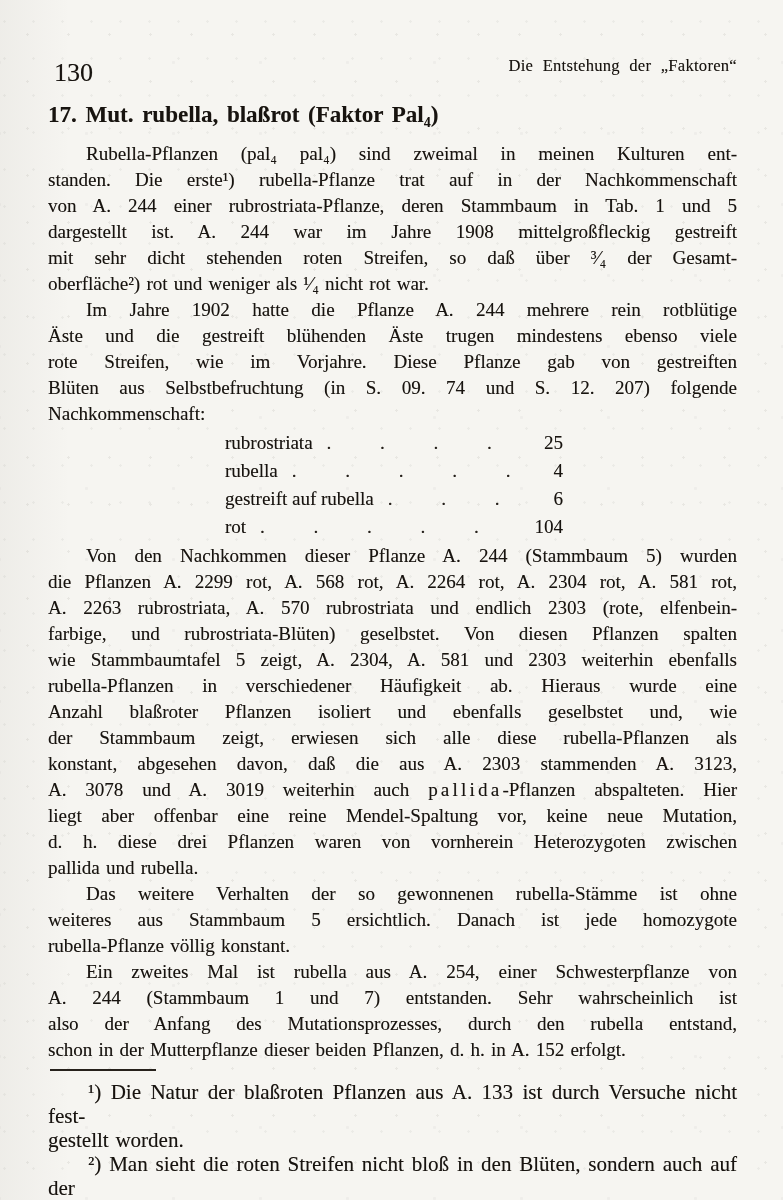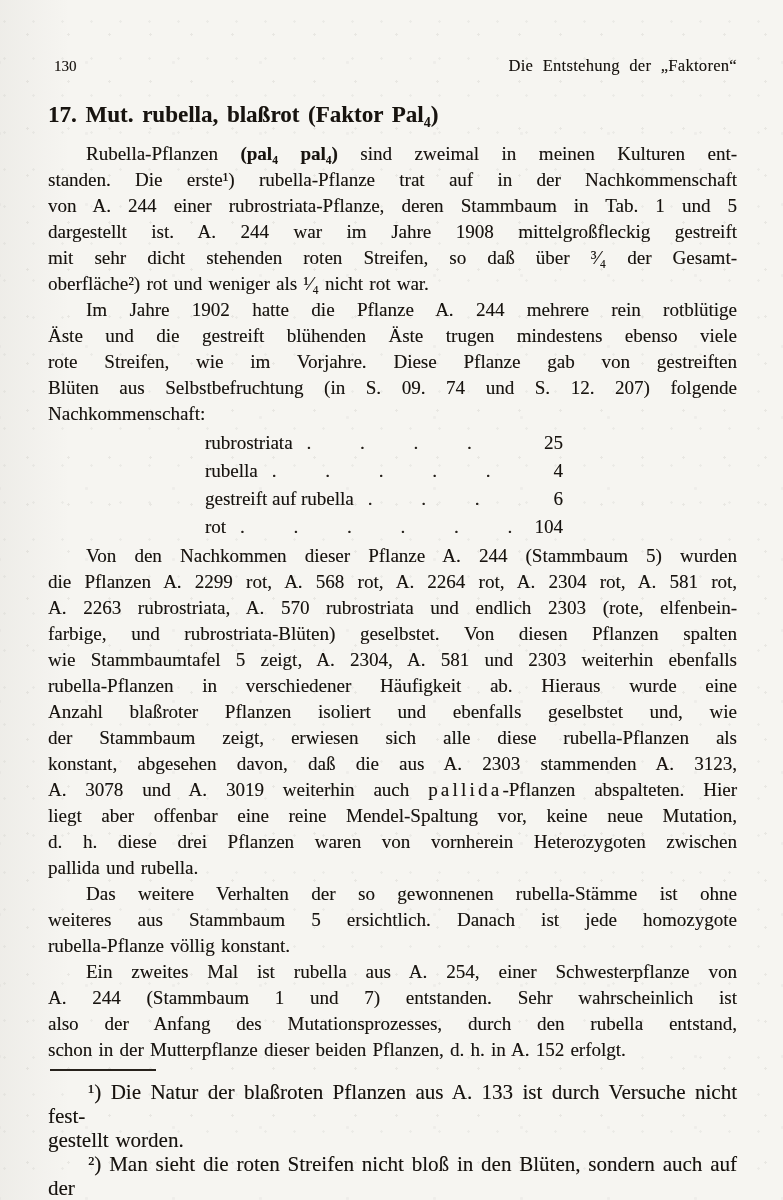--- a/index.html
+++ b/index.html
@@ -15,32 +15,32 @@
       linear-gradient(90deg, rgba(90,82,70,.05), rgba(90,82,70,0) 70px),
       radial-gradient(rgba(60,54,48,.075) 1px, rgba(0,0,0,0) 1.3px),
       radial-gradient(rgba(60,54,48,.055) 1px, rgba(0,0,0,0) 1.3px),
       radial-gradient(rgba(60,54,48,.04) 1.5px, rgba(0,0,0,0) 1.8px);
     background-size:100% 100%, 41px 47px, 29px 37px, 87px 71px;
     background-position:0 0, 7px 11px, 19px 3px, 43px 27px;
     overflow:hidden;
   }
   .ink{text-shadow:0.25px 0.25px 0 rgba(25,18,10,.38);}
   .header-row{position:relative;margin:56px 46px 0 48px;height:26px;}
-  .page-num{position:absolute;left:6px;top:2px;font-size:15px;}
+  .page-num{position:absolute;left:6px;top:2px;font-size:26px;}
   .running-header{text-align:right;font-size:16.5px;word-spacing:5px;letter-spacing:.3px;}
   .heading{margin:20px 46px 0 48px;font-size:23px;font-weight:bold;word-spacing:3px;}
   .bodytext{margin:13px 46px 0 48px;font-size:19px;line-height:26px;}
   .para{margin:0;}
   .line{text-align:justify;text-align-last:justify;word-spacing:1.5px;}
   .line.indent{text-indent:38px;}
   .line.last{text-align-last:left;}
-  .seg.bold{font-weight:bold;}
+  .seg.bold{font-weight:normal;}
   .seg.spaced{letter-spacing:.17em;}
   .counts{margin:2px 0 2px 157px;width:358px;}
-  .crow{display:flex;align-items:flex-end;line-height:28px;}
+  .crow{display:flex;align-items:flex-end;line-height:28px;margin-left:20px;}
   .crow .lbl{white-space:nowrap;}
   .crow .dots{flex:1;overflow:hidden;white-space:nowrap;letter-spacing:22px;padding-left:14px;color:#241f1a;}
   .crow .val{min-width:48px;text-align:right;}
   .fnblock{margin:6px 46px 0 48px;}
   .fn-rule{width:106px;height:0;border-top:2.5px solid #27221c;margin:4px 0 9px 2px;}
   .fn{font-size:21px;line-height:24px;}
   .fn .line.indent{text-indent:40px;}
 </style>
 </head>
 <body>

